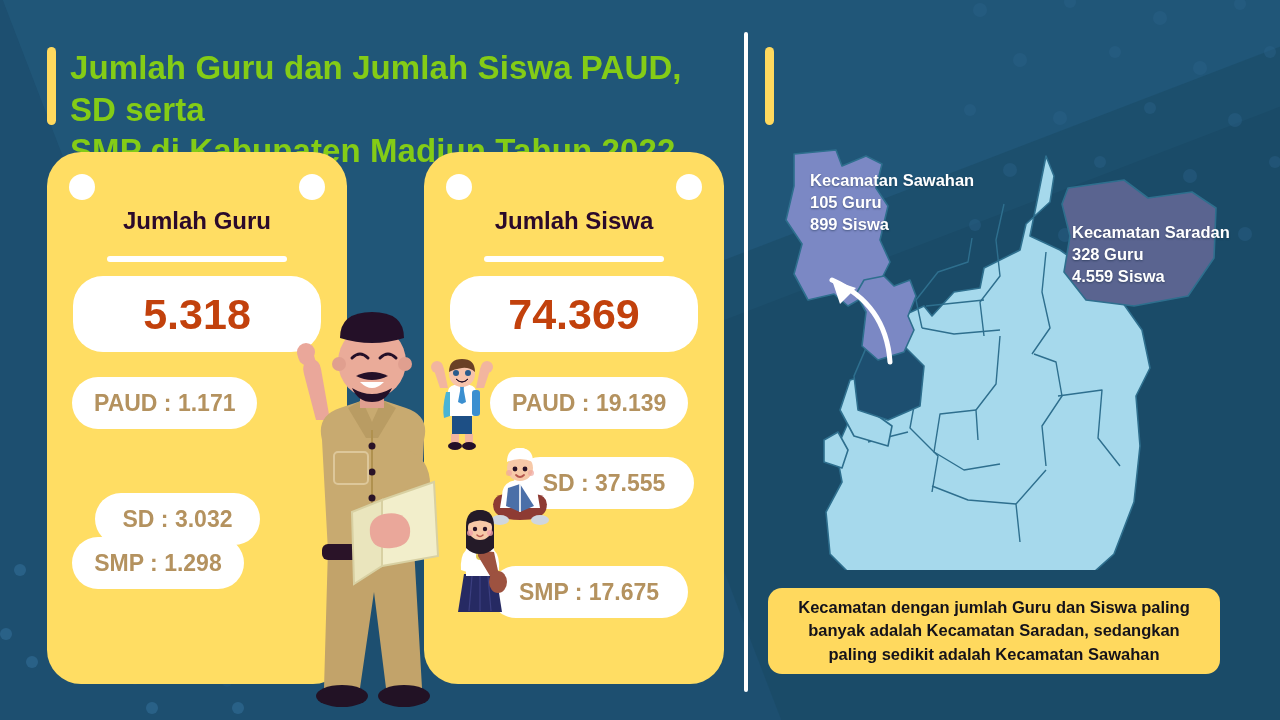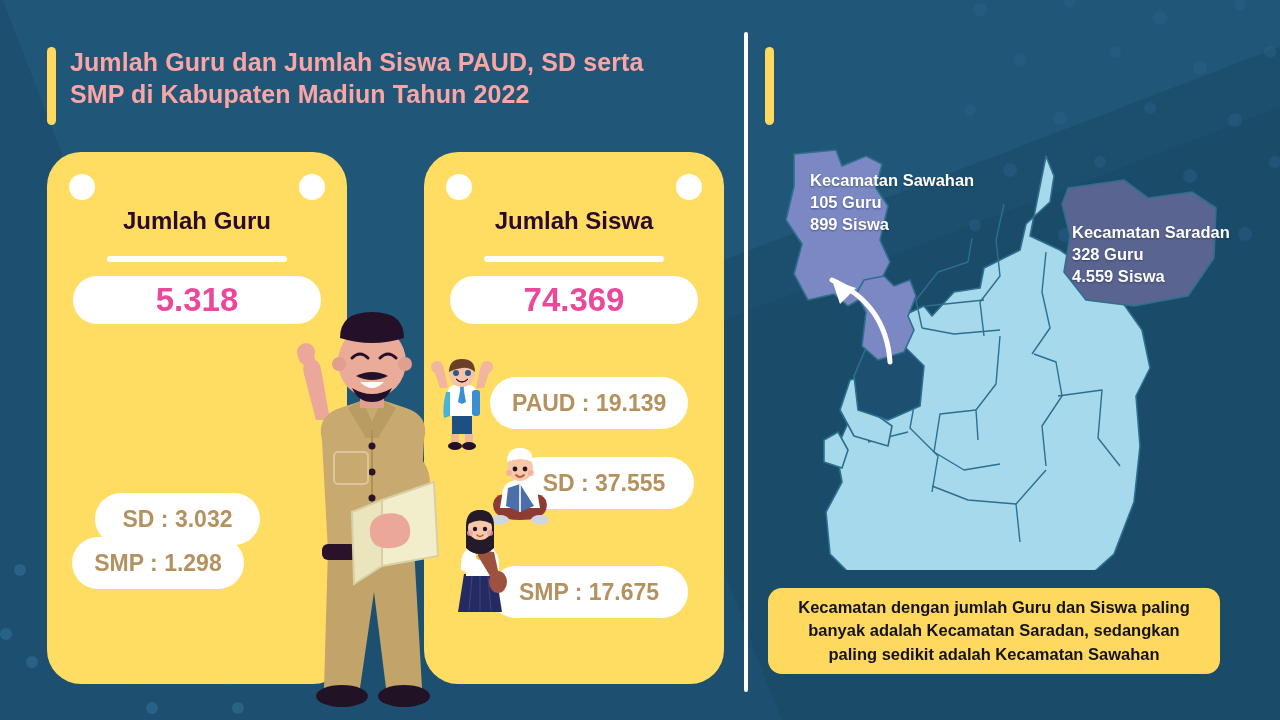--- a/index.html
+++ b/index.html
@@ -38,22 +38,22 @@
   .dot-rings { position: absolute; left: -130px; bottom: -140px; width: 400px; height: 400px; opacity: .95;}
   .dot-grid-tr { position: absolute; right: -10px; top: -10px; width: 340px; height: 300px; opacity: .5;}
   .dot-grid-lb { position: absolute; left: 55px; bottom: 20px; width: 190px; height: 180px; }
 
   
   .title-block { position: absolute; display: flex; gap: 14px; align-items: stretch; }
   .title-bar {
     width: 9px; border-radius: 5px; background: #ffd95e; flex: 0 0 9px;
   }
   .title-text {
-    color: #fca5a5;
-    font-size: 25px;
+    color: #84cc16;
+    font-size: 33px;
     font-weight: bold;
     line-height: 1.26;
     letter-spacing: .1px;
     white-space: pre-line;
   }
   #title-left  { left: 47px;  top: 47px;  width: 660px; height: 78px; }
   #title-right { left: 765px; top: 47px;  width: 460px; height: 78px; }
 
   
   .divider {
@@ -86,26 +86,26 @@
     font-weight: bold;
   }
   .card-rule {
     position: absolute; left: 50%; top: 104px;
     transform: translateX(-50%);
     width: 180px; height: 6px; border-radius: 3px;
     background: #ffffff;
   }
   .big-pill {
     position: absolute; left: 26px; right: 26px; top: 124px;
-    height: 48px;
+    height: 76px;
     background: #ffffff;
     border-radius: 30px;
     display: flex; align-items: center; justify-content: center;
-    color: #ec4899;
-    font-size: 33px;
+    color: #c2410c;
+    font-size: 43px;
     font-weight: bold;
   }
   .sub-pill {
     position: absolute;
     height: 52px;
     background: #ffffff;
     border-radius: 26px;
     display: flex; align-items: center; justify-content: center;
     color: #b4925f;
     font-size: 23px;
@@ -263,20 +263,21 @@
   </div>
 
   <div class="divider"></div>
 
   <div class="card" id="card-guru">
     <div class="punch l"></div>
     <div class="punch r"></div>
     <div class="card-title">Jumlah Guru</div>
     <div class="card-rule"></div>
     <div class="big-pill">5.318</div>
+    <div class="sub-pill" id="guru-p0">PAUD : 1.171</div>
     <div class="sub-pill" id="guru-p1">SD : 3.032</div>
     <div class="sub-pill" id="guru-p2">SMP : 1.298</div>
   </div>
 
   <div class="card" id="card-siswa">
     <div class="punch l"></div>
     <div class="punch r"></div>
     <div class="card-title">Jumlah Siswa</div>
     <div class="card-rule"></div>
     <div class="big-pill">74.369</div>

